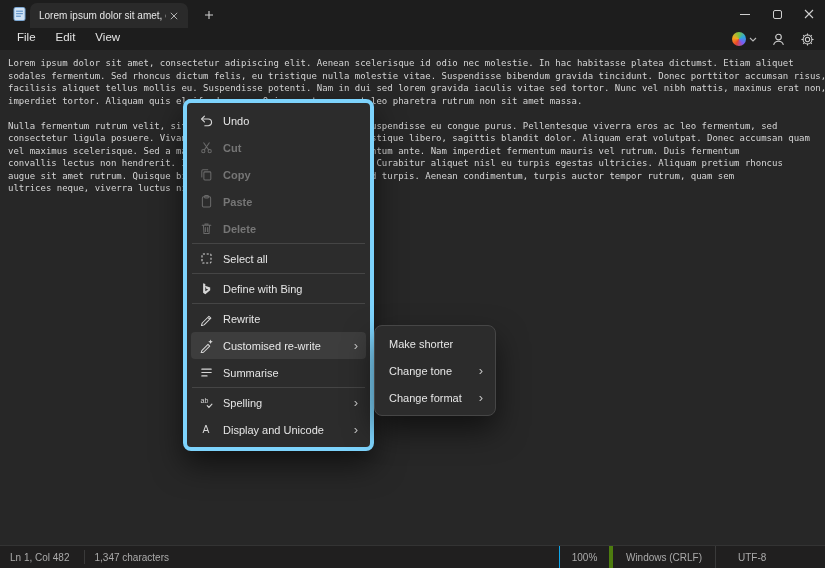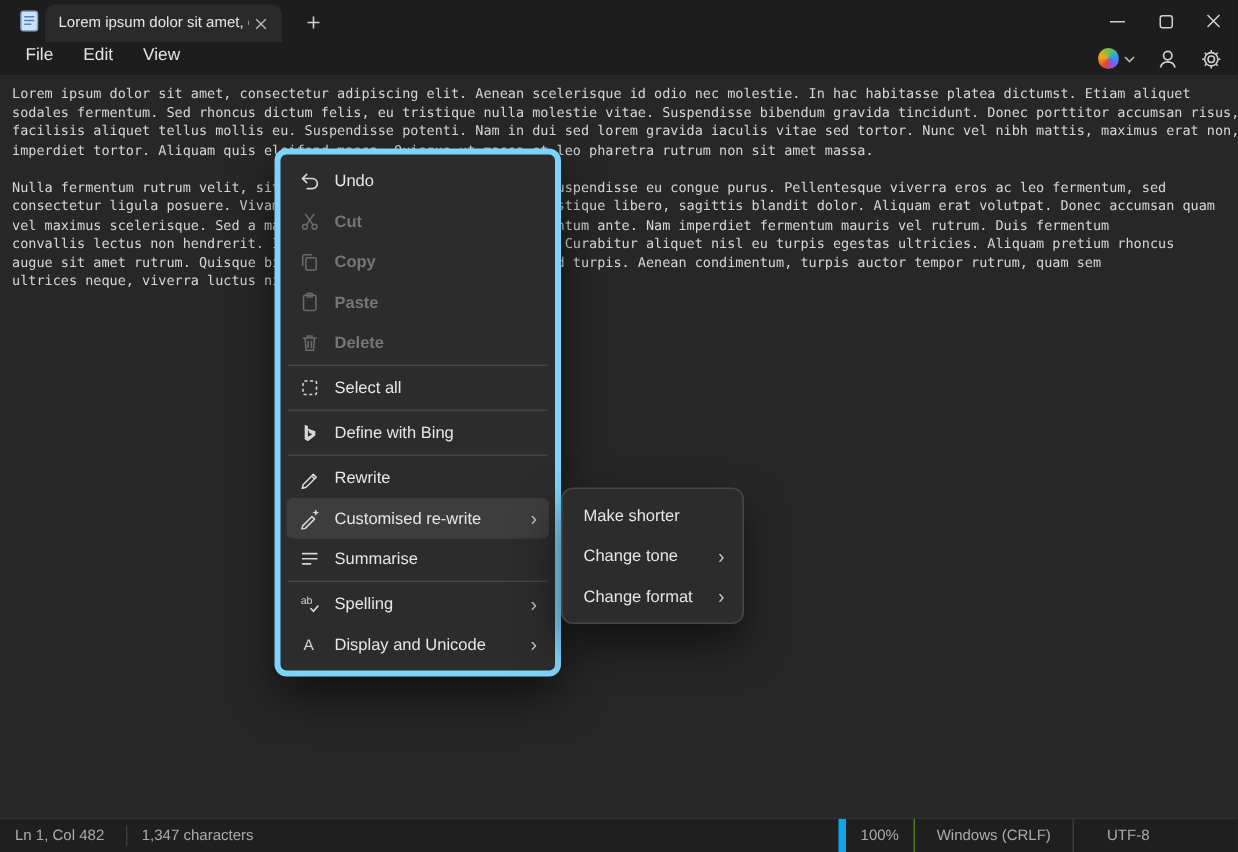--- a/index.html
+++ b/index.html
@@ -76,22 +76,22 @@
     position:absolute; left:0; right:0; bottom:0; height:23px;
     background:#201f1f; border-top:1px solid #333;
     display:flex; align-items:stretch;
     font-size:10px; color:#ababab;
   }
   .sb-cell { display:flex; align-items:center; white-space:nowrap; }
   .sb-left1 { padding:0 14px 0 10px; }
   .sb-div { width:1px; background:#3a3a3a; margin:4px 0; }
   .sb-left2 { padding:0 14px 0 10px; }
   .sb-spacer { flex:1; }
-  .sb-zoom { width:50px; justify-content:center; border-left:5px solid #0ea5e9;margin-left:28px; }
-  .sb-crlf { width:106px; justify-content:center; border-left:1px solid #4d7c0f; }
+  .sb-zoom { width:50px; justify-content:center; border-left:1px solid #0ea5e9;margin-left:28px; }
+  .sb-crlf { width:106px; justify-content:center; border-left:4px solid #4d7c0f; }
   .sb-enc  { width:110px; padding-left:22px; border-left:1px solid #3a3a3a; }
 
   svg { display:block; }
 </style>
 </head>
 <body>
 
 <div class="titlebar">
   <span class="appicon">
     <svg width="15" height="16" viewBox="0 0 15 16">

